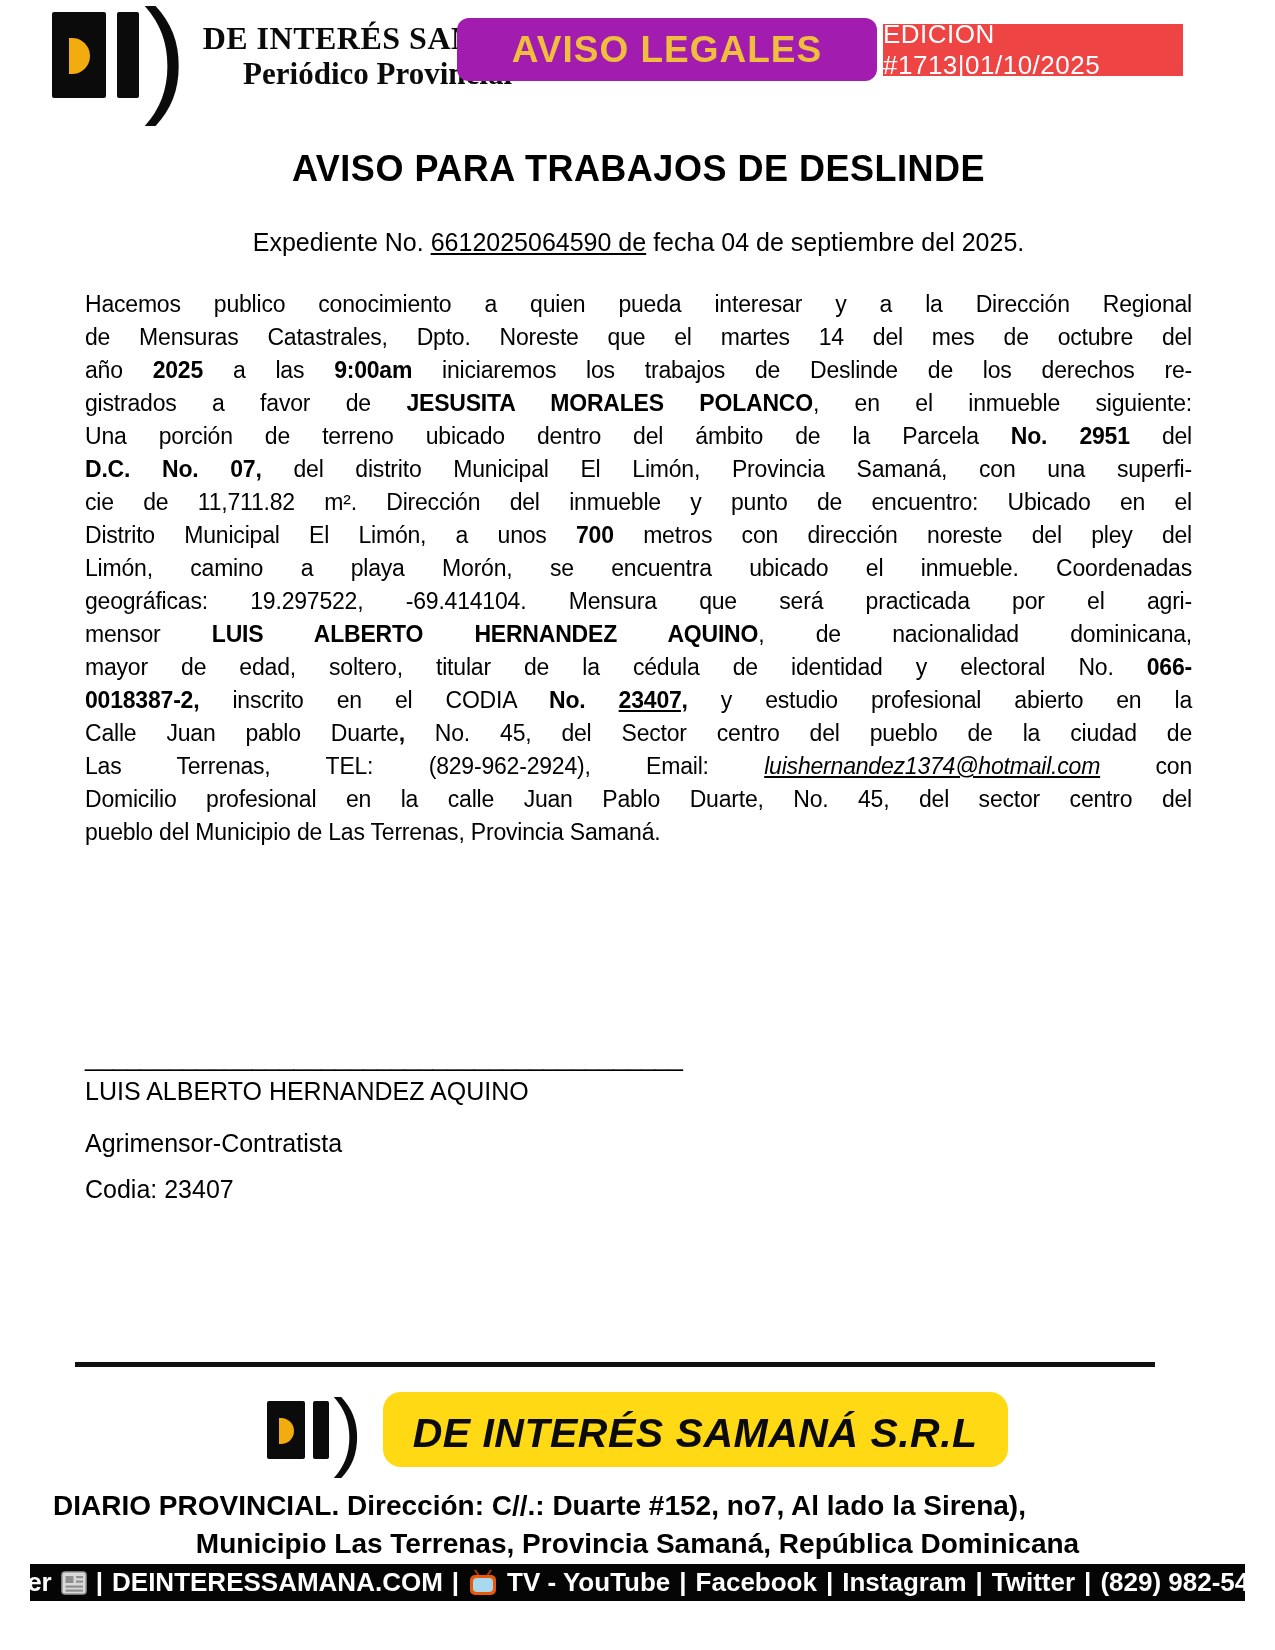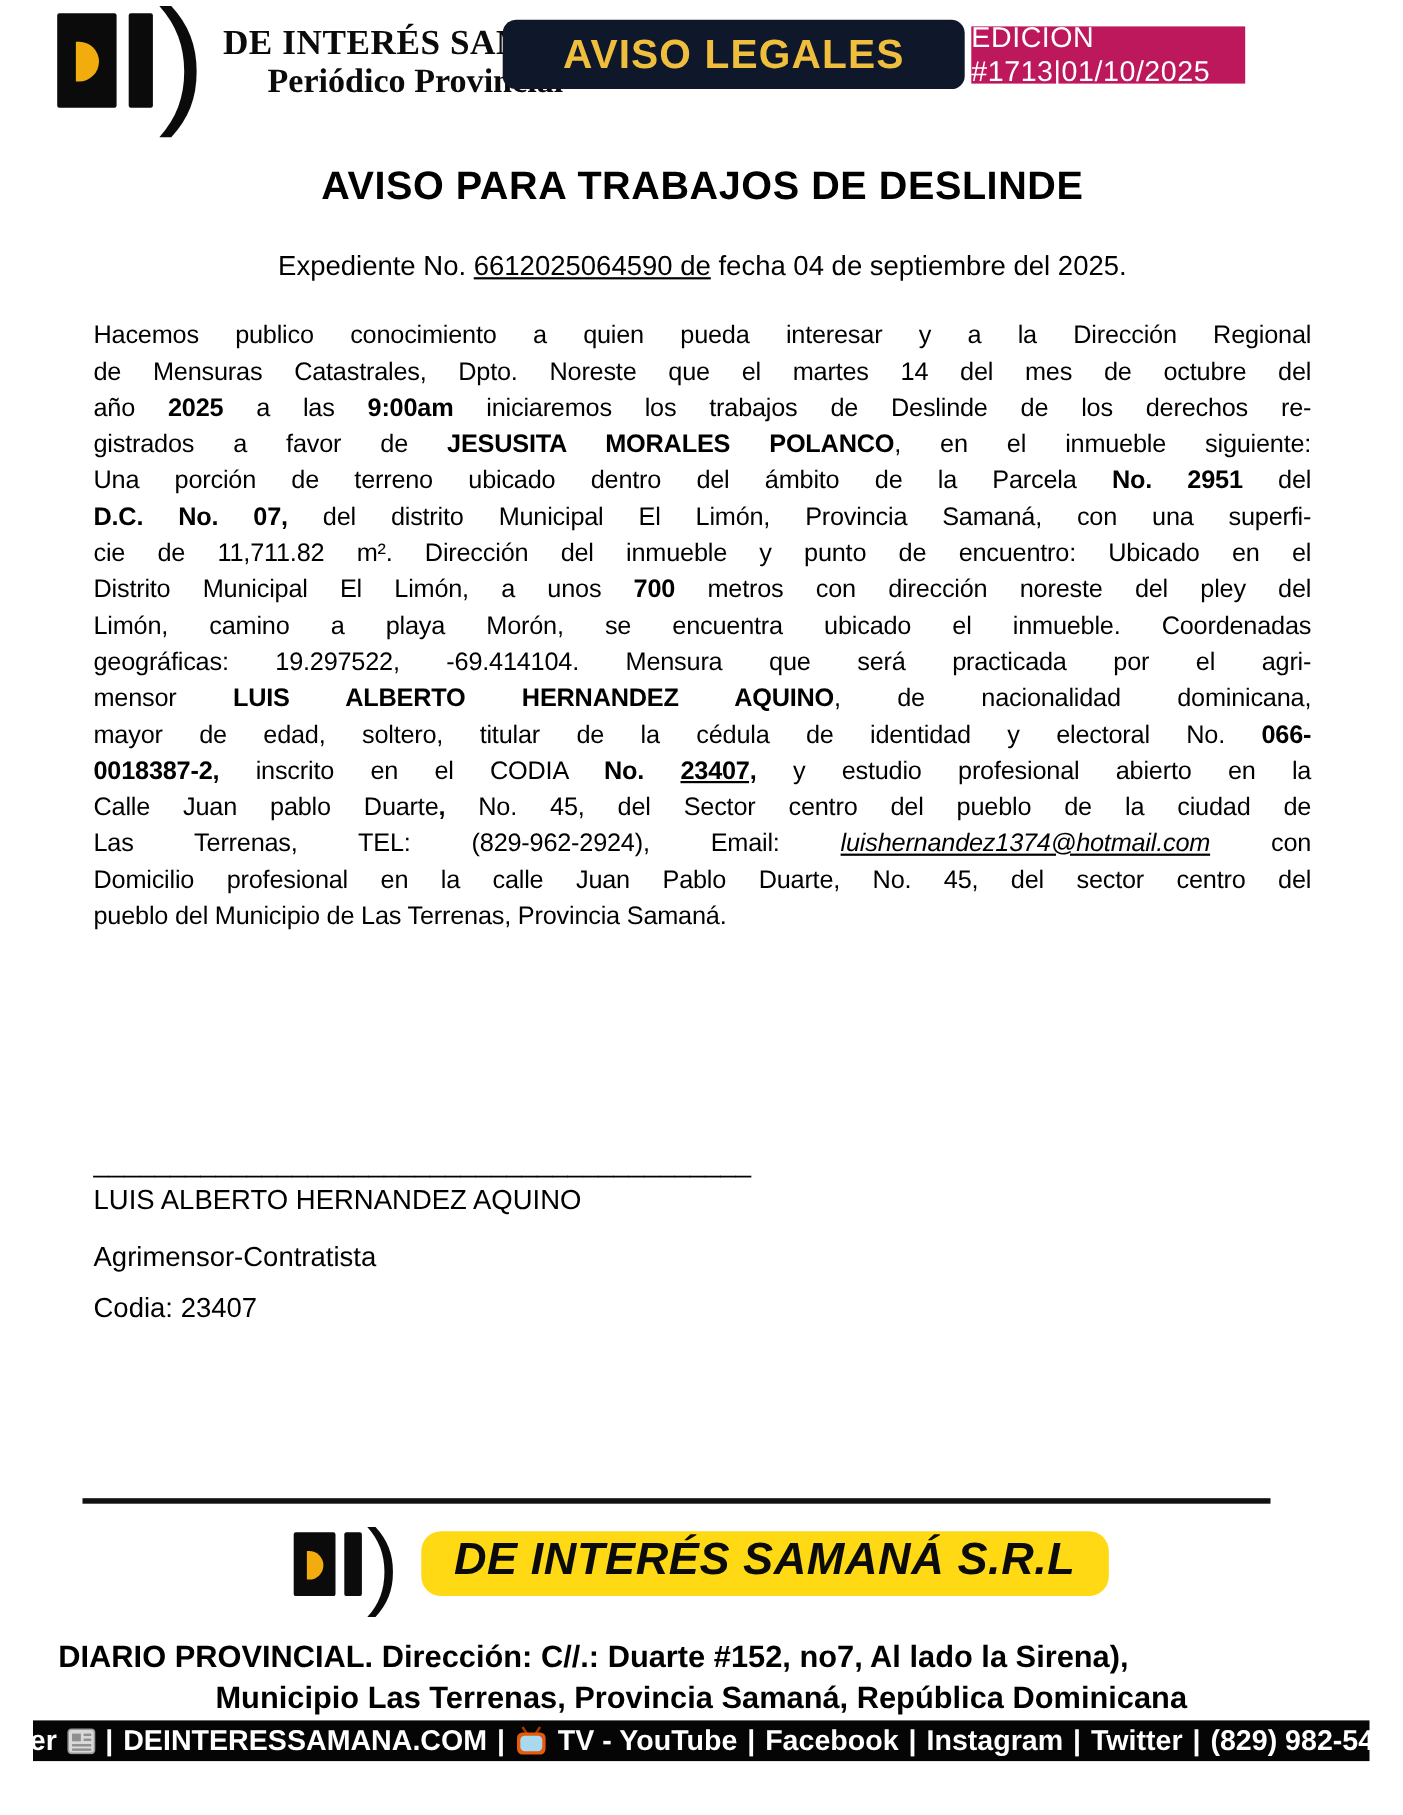--- a/index.html
+++ b/index.html
@@ -22,26 +22,26 @@
   .di-logo.large .i-block { width:22px; height:86px; margin-left:11px; }
   .di-logo.large .paren { font-size:128px; line-height:86px; margin-left:5px; }
   .di-logo.small .d-block { width:38px; height:58px; }
   .di-logo.small .d-accent { left:12px; top:17px; width:15px; height:26px; }
   .di-logo.small .i-block { width:16px; height:58px; margin-left:8px; }
   .di-logo.small .paren { font-size:88px; line-height:58px; margin-left:4px; }
   .brand-text { text-align:center; font-family:"Liberation Serif", serif; font-weight:bold; color:#0b0b0b; }
   .brand-line1 { font-size:32px; letter-spacing:0.5px; line-height:36px; }
   .brand-line2 { font-size:31px; line-height:35px; }
   .section-badge {
-    position:absolute; left:457px; top:18px; width:420px; height:63px; background:#0f172a;
+    position:absolute; left:457px; top:18px; width:420px; height:63px; background:#a21caf;
     border-radius:12px; display:flex; align-items:center; justify-content:center;
   }
   .section-badge span { color:#eebe3c; font-size:37px; font-weight:bold; letter-spacing:1px; }
   .edition-badge {
-    position:absolute; left:883px; top:24px; width:249px; height:52px; background:#be185d;
+    position:absolute; left:883px; top:24px; width:300px; height:52px; background:#ef4444;
     display:flex; align-items:center; justify-content:center;
   }
   .edition-badge span { color:#ffffff; font-size:26px; letter-spacing:0.5px; }
 
   
   .notice-title { position:absolute; top:148px; left:85px; width:1107px; text-align:center;
     font-size:36px; font-weight:bold; letter-spacing:0.5px; }
   .expediente { position:absolute; top:228px; left:85px; width:1107px; text-align:center; font-size:25px; }
   .body-paragraph { position:absolute; top:288px; left:85px; width:1107px; font-size:23px; letter-spacing:-0.2px; }
   .body-line { line-height:33px; text-align:justify; text-align-last:justify; text-justify:inter-word; white-space:normal; }
@@ -54,21 +54,21 @@
   .signature { position:absolute; top:1042px; left:85px; width:1107px; text-align:left; font-size:25px; }
   .sig-line { line-height:30px; letter-spacing:0; }
   .sig-name { margin-top:4px; line-height:30px; }
   .sig-role { margin-top:22px; line-height:30px; }
   .sig-codia { margin-top:16px; line-height:30px; }
 
   
   .footer-divider { position:absolute; top:1362px; left:75px; width:1080px; height:5px; background:#111; }
   .footer-brand { position:absolute; top:1392px; left:0; width:1275px; display:flex; align-items:center; justify-content:center; gap:20px; }
   .brand-pill {
-    background:#ffd914; border-radius:18px; padding:2px 30px 10px 30px;
+    background:#ffd914; border-radius:18px; padding:18px 30px 10px 30px;
     font-size:41px; font-weight:bold; font-style:italic; color:#0b0b0b; letter-spacing:0.5px;
   }
   .address1 { position:absolute; top:1490px; left:0; width:1079px; text-align:center; font-size:28px; font-weight:bold; }
   .address2 { position:absolute; top:1528px; left:0; width:1275px; text-align:center; font-size:28px; font-weight:bold; }
   .bottom-bar {
     position:absolute; top:1564px; left:30px; width:1215px; height:37px; background:#050505;
     display:flex; align-items:center; justify-content:center; gap:9px;
     color:#ffffff; font-size:26px; font-weight:bold; white-space:nowrap;
   }
   .bar-icon { display:inline-flex; align-items:center; }

